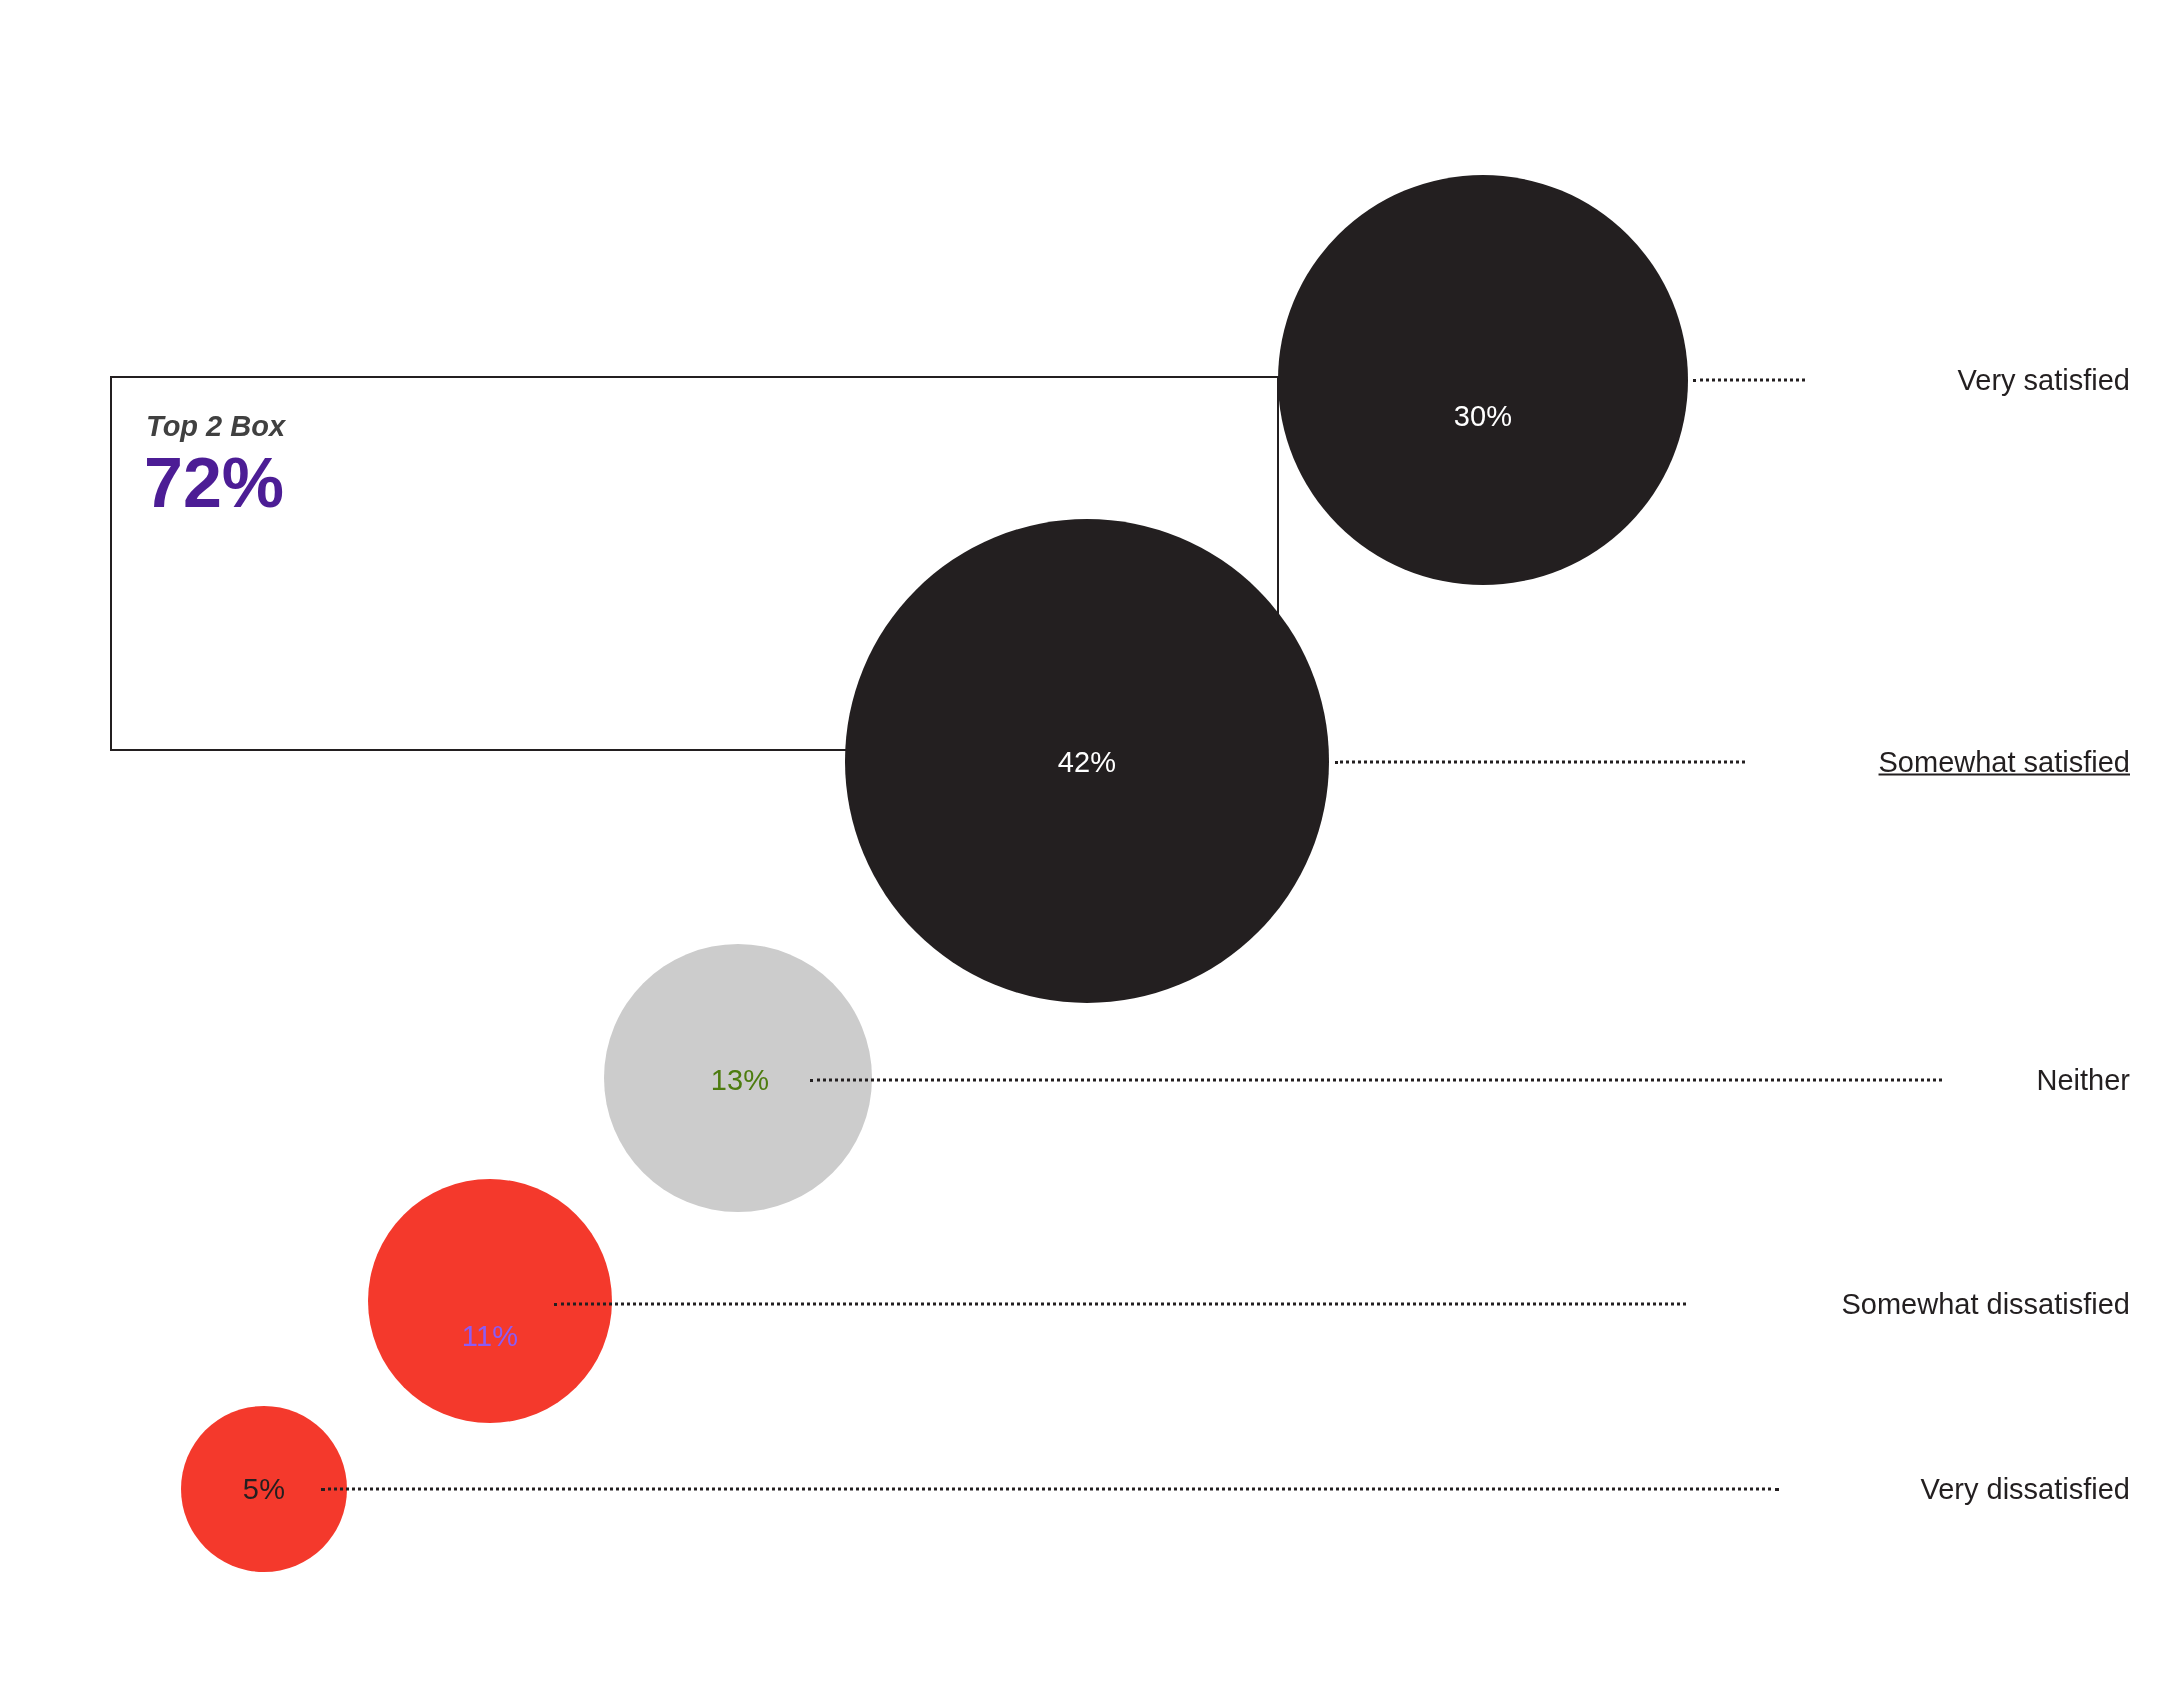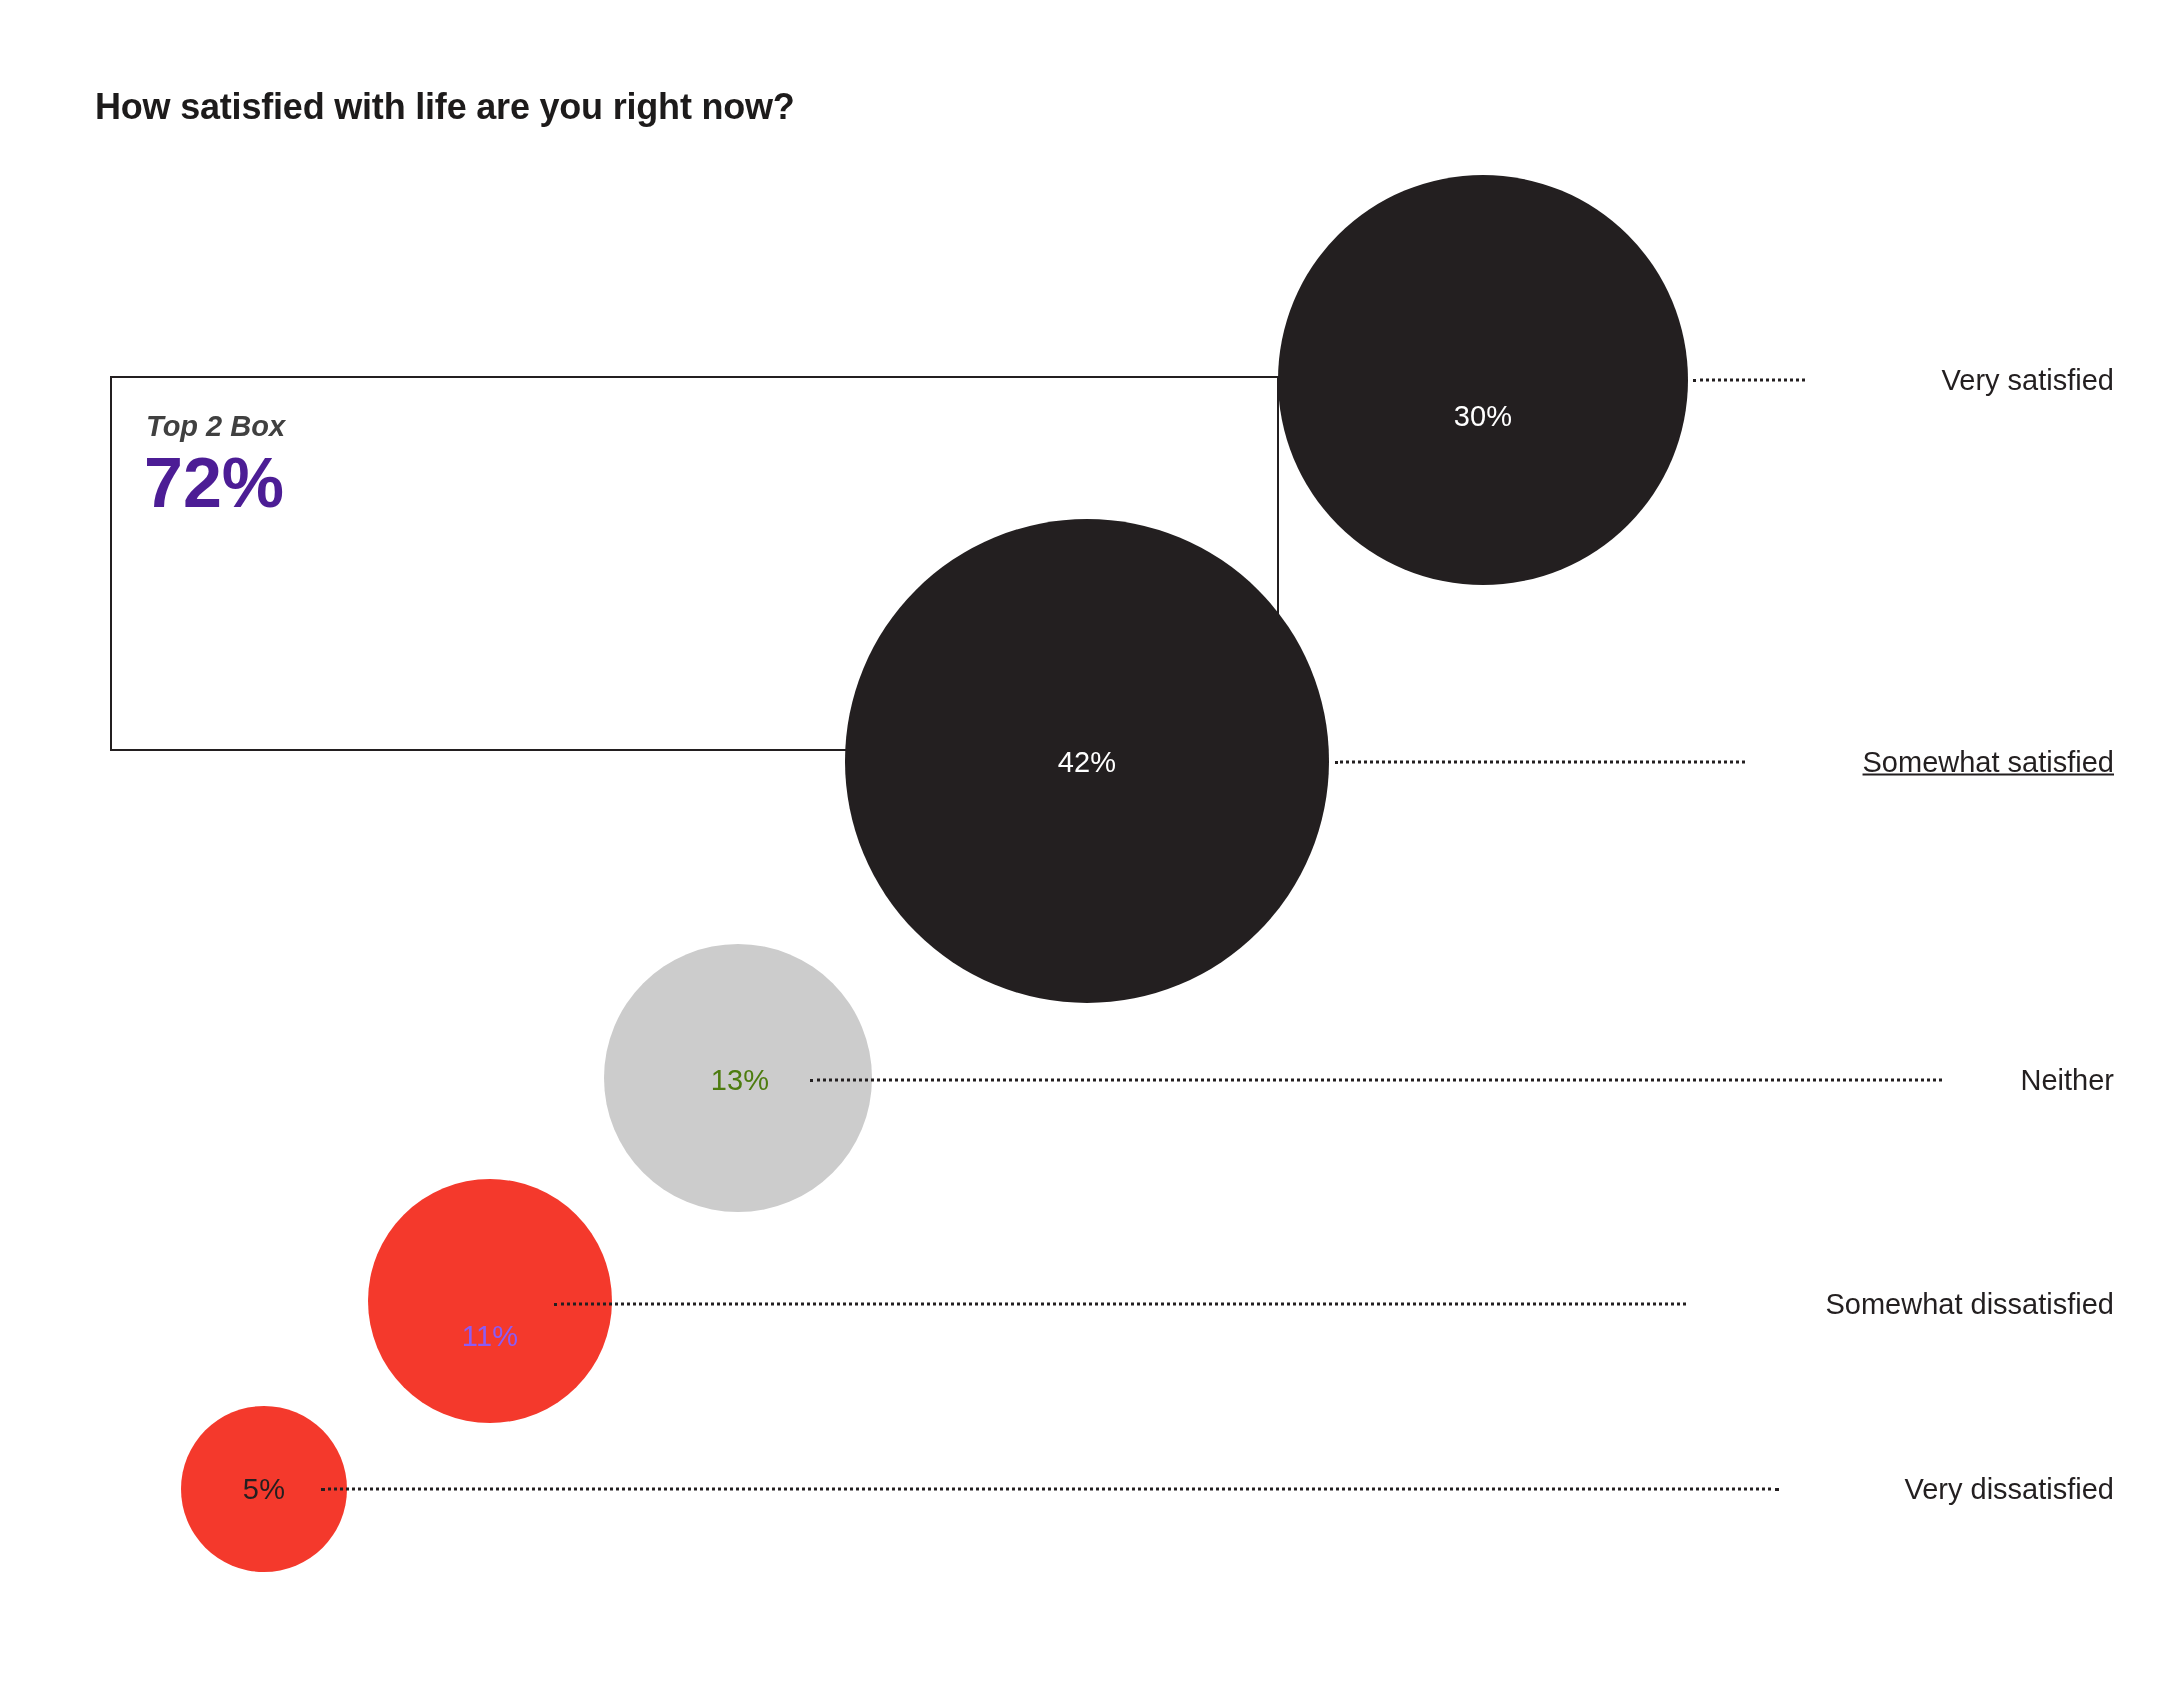--- a/index.html
+++ b/index.html
@@ -83,33 +83,32 @@
     position: absolute;
     height: 0;
     border-top: 3.3px dotted #231f20;
     transform: translateY(-50%);
   }
 
   
   .cat-label {
     position: absolute;
     transform: translateY(-50%);
-    right: 69px;
+    right: 53px;
     font-size: 29px;
     color: #231f20;
     white-space: nowrap;
     text-align: left;
   }
 </style>
 </head>
 <body>
 
 <div id="chart-root">
 
-  <div id="chart-title">How satisfied with life are you right now?</div>
 
   <div id="top2box-callout"></div>
   <div id="top2box-label">Top 2 Box</div>
   <div id="top2box-value">72%</div>
 
   <div class="bubble" style="left:1278px; top:175px; width:410px; height:410px; background:#231f20;"></div>
   <div class="bubble-value" style="left:1483px; top:380px; color:#ffffff;margin-top:36px;">30%</div>
   <div class="leader" style="left:1693px; top:380px; width:112px;"></div>
   <div class="cat-label" style="top:380px;">Very satisfied</div>
 

